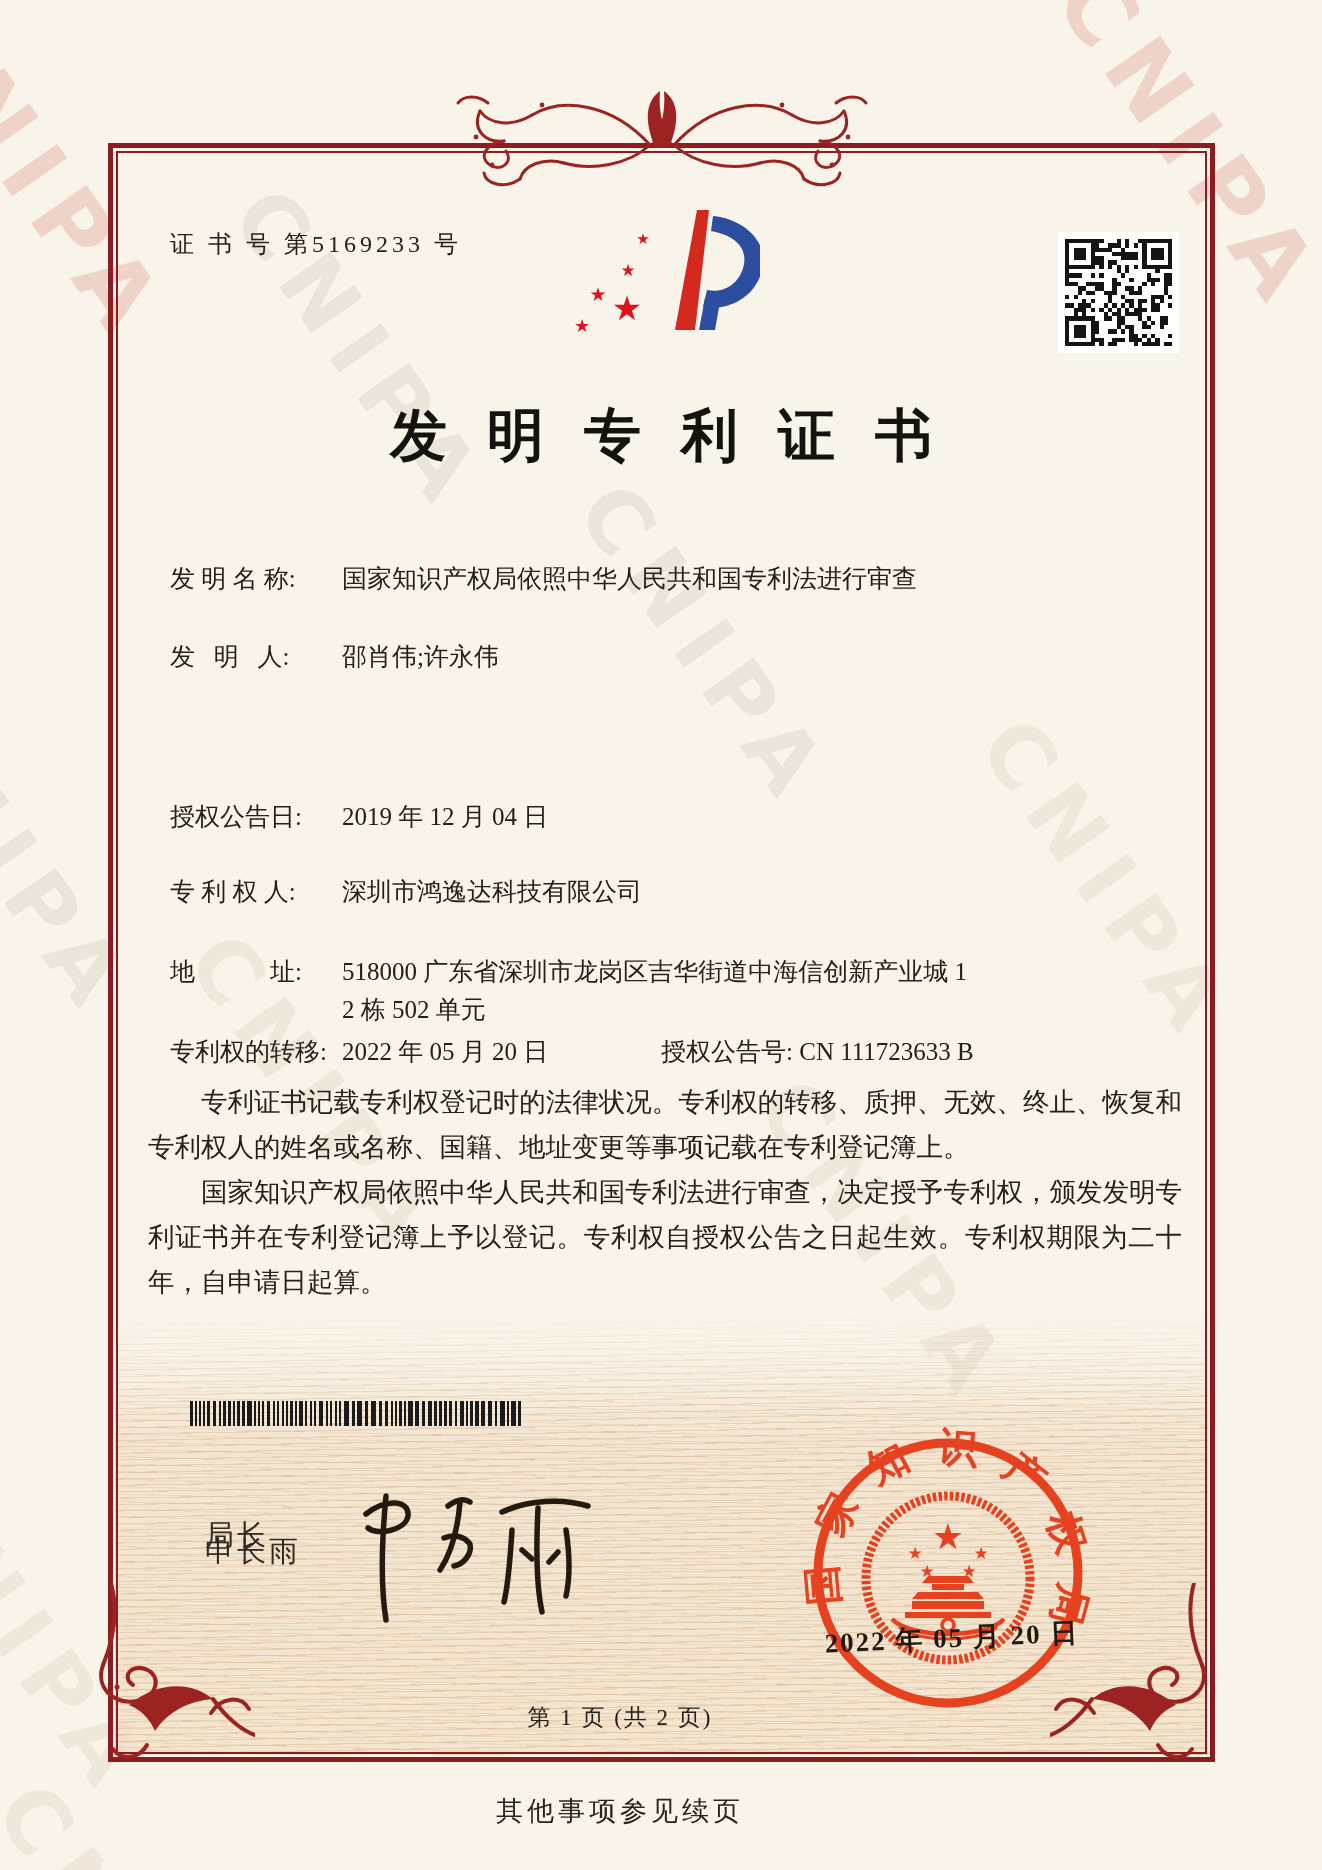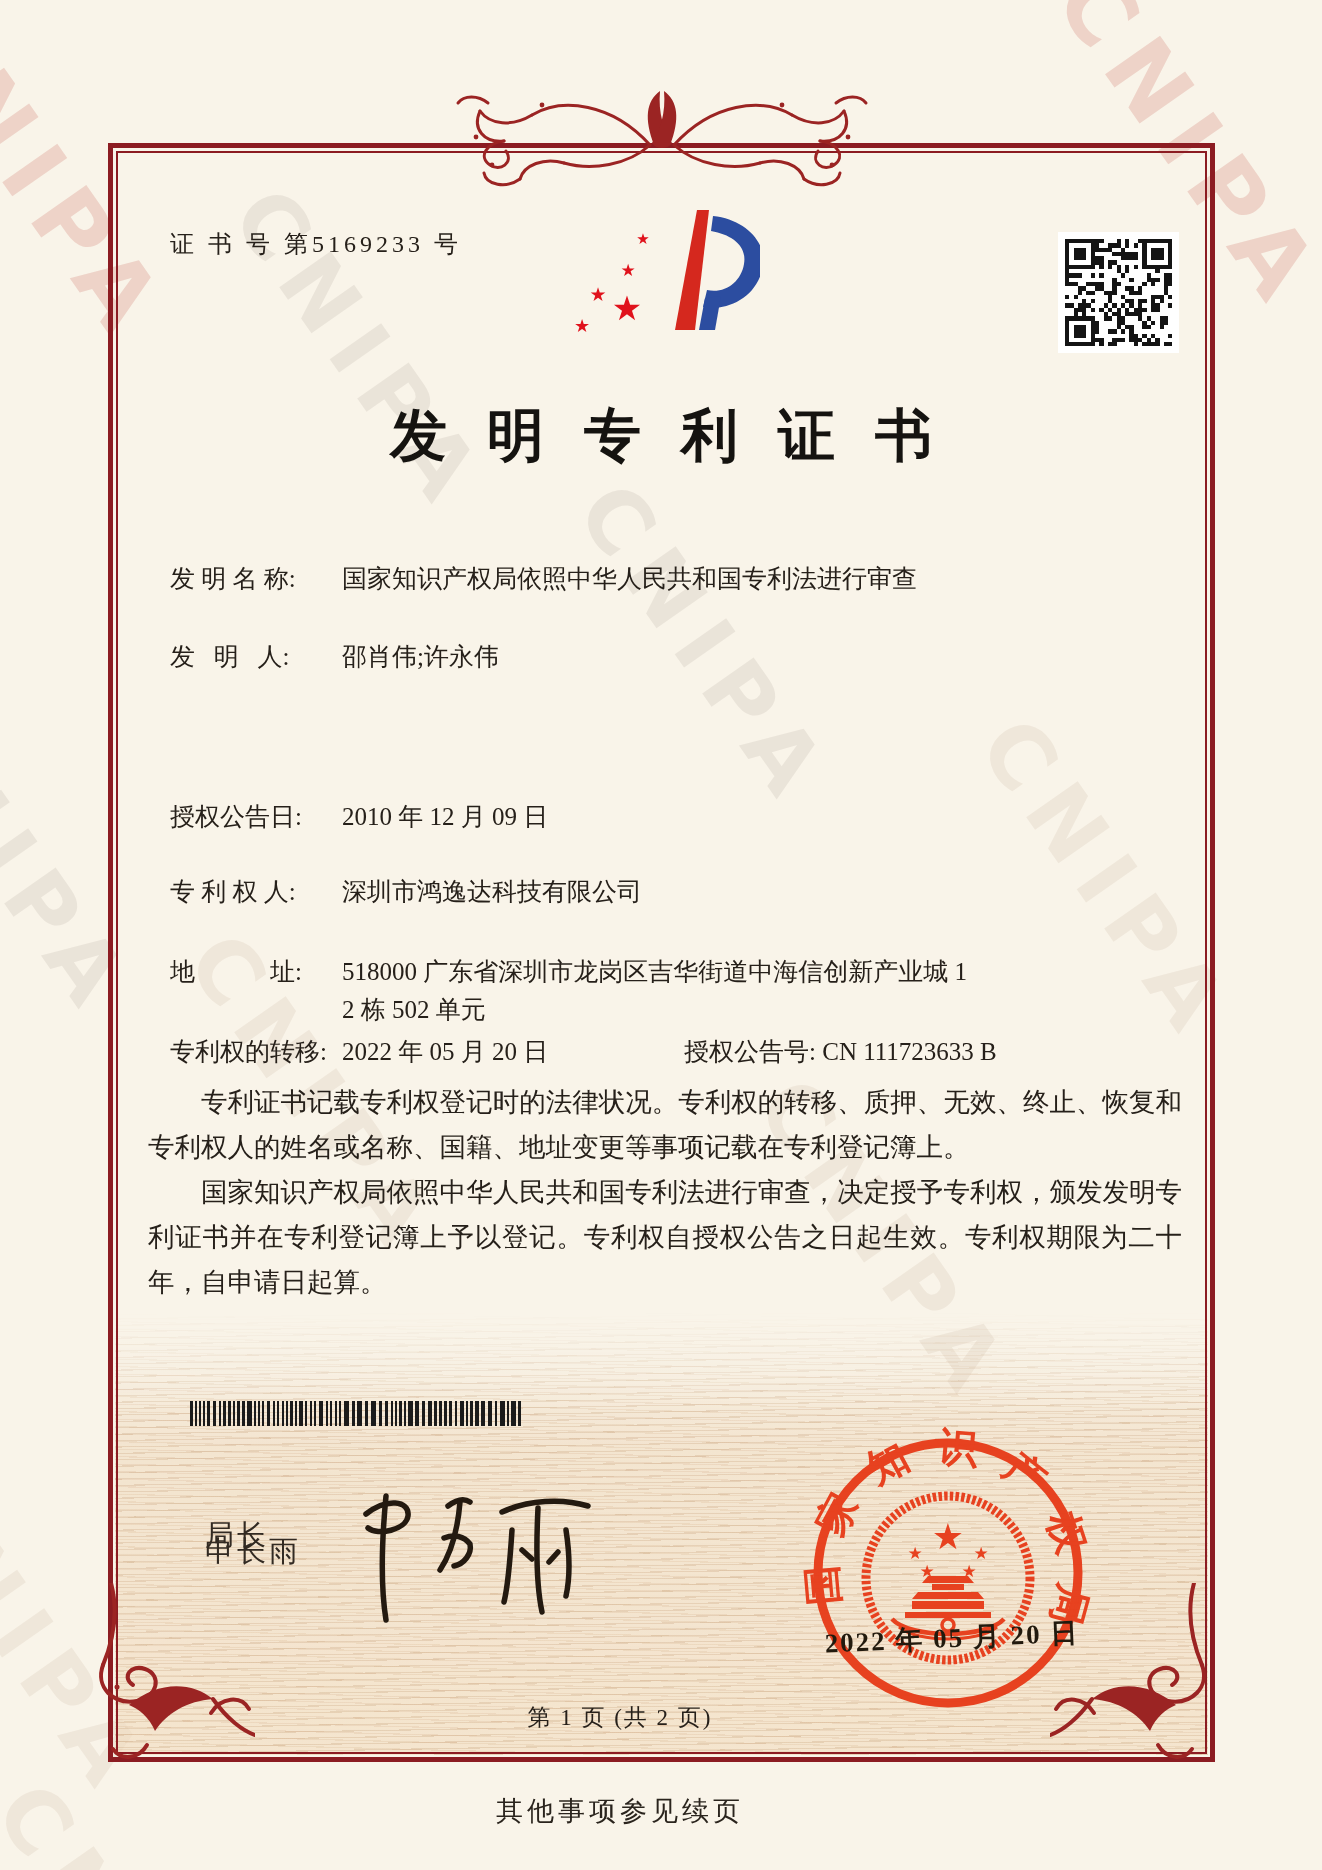--- a/index.html
+++ b/index.html
@@ -39,21 +39,21 @@
   
   .cert-no{position:absolute;left:170px;top:228px;font-size:24px;letter-spacing:4px;z-index:4;}
   .title{
     position:absolute;left:0;top:398px;width:1322px;text-align:center;margin:0;z-index:4;
     font-size:57px;font-weight:600;letter-spacing:40px;text-indent:40px;color:#151310;
   }
   .row{position:absolute;left:170px;width:980px;font-size:25px;z-index:4;line-height:38px;}
   .row-label{display:inline-block;white-space:pre;min-width:172px;vertical-align:top;}
   .row-value{display:inline-block;vertical-align:top;}
   .addr-lines{display:inline-block;vertical-align:top;max-width:760px;}
-  .grant-pair2{position:absolute;left:514px;top:0;}
+  .grant-pair2{position:absolute;left:491px;top:0;}
   .body-text{
     position:absolute;left:148px;top:1080px;width:1034px;z-index:4;
     font-size:26.5px;line-height:45px;text-align:justify;
   }
   .body-text p{margin:0;text-indent:2em;}
   .sig-label{
     position:absolute;left:205px;z-index:4;font-family:"Liberation Sans","DejaVu Sans",sans-serif;
     font-size:29px;color:#322a22;letter-spacing:3px;
   }
   .page-num{position:absolute;left:108px;top:1702px;width:1024px;text-align:center;font-size:23px;z-index:4;letter-spacing:2px;}
@@ -780,21 +780,21 @@
 
   <h1 class="title">发明专利证书</h1>
 
   <div class="row" style="top:560px">
     <span class="row-label">发 明 名 称:</span><span class="row-value">国家知识产权局依照中华人民共和国专利法进行审查</span>
   </div>
   <div class="row" style="top:638px">
     <span class="row-label">发   明   人:</span><span class="row-value">邵肖伟;许永伟</span>
   </div>
   <div class="row" style="top:798px">
-    <span class="row-label">授权公告日:</span><span class="row-value">2010 年 12 月 09 日</span>
+    <span class="row-label">授权公告日:</span><span class="row-value">2019 年 12 月 04 日</span>
   </div>
   <div class="row" style="top:873px">
     <span class="row-label">专 利 权 人:</span><span class="row-value">深圳市鸿逸达科技有限公司</span>
   </div>
   <div class="row" style="top:953px">
     <span class="row-label">地            址:</span><span class="addr-lines"><span>518000 广东省深圳市龙岗区吉华街道中海信创新产业城 1</span><br><span>2 栋 502 单元</span></span>
   </div>
   <div class="row" style="top:1033px">
     <span class="row-label">专利权的转移:</span><span class="row-value">2022 年 05 月 20 日</span>
     <span class="grant-pair2"><span class="row-label" style="min-width:0">授权公告号:</span> <span class="row-value">CN 111723633 B</span></span>

